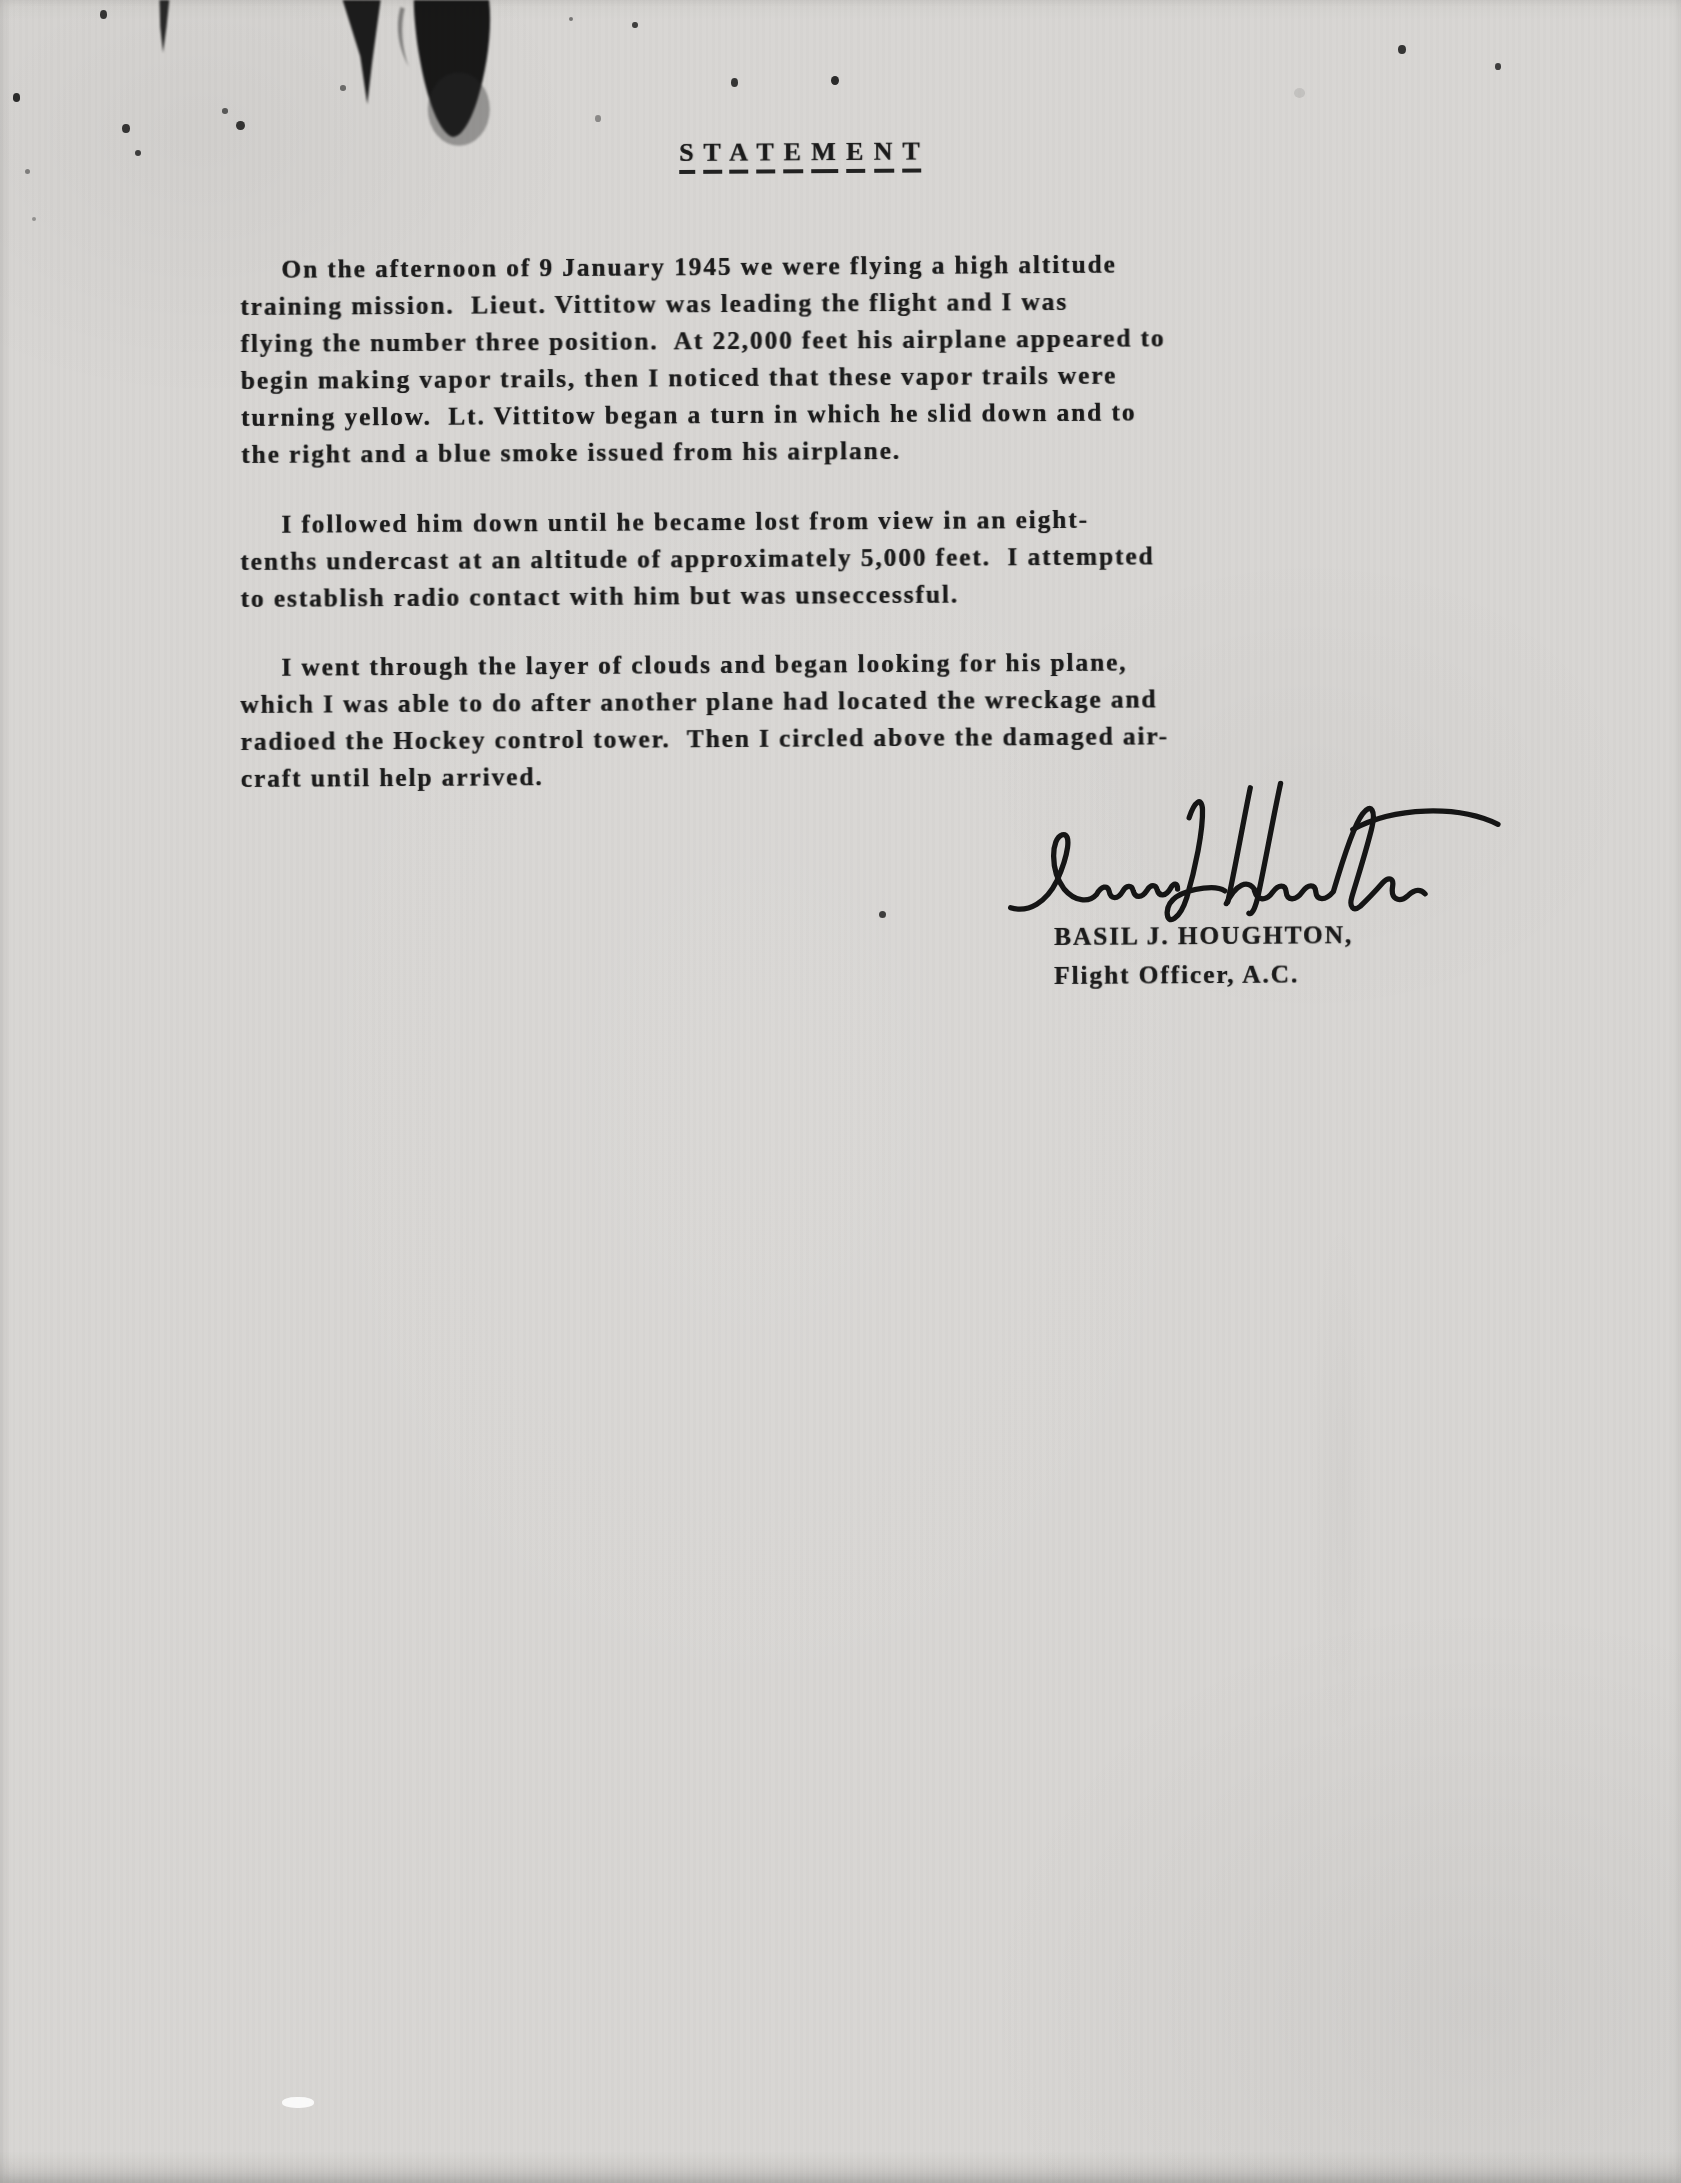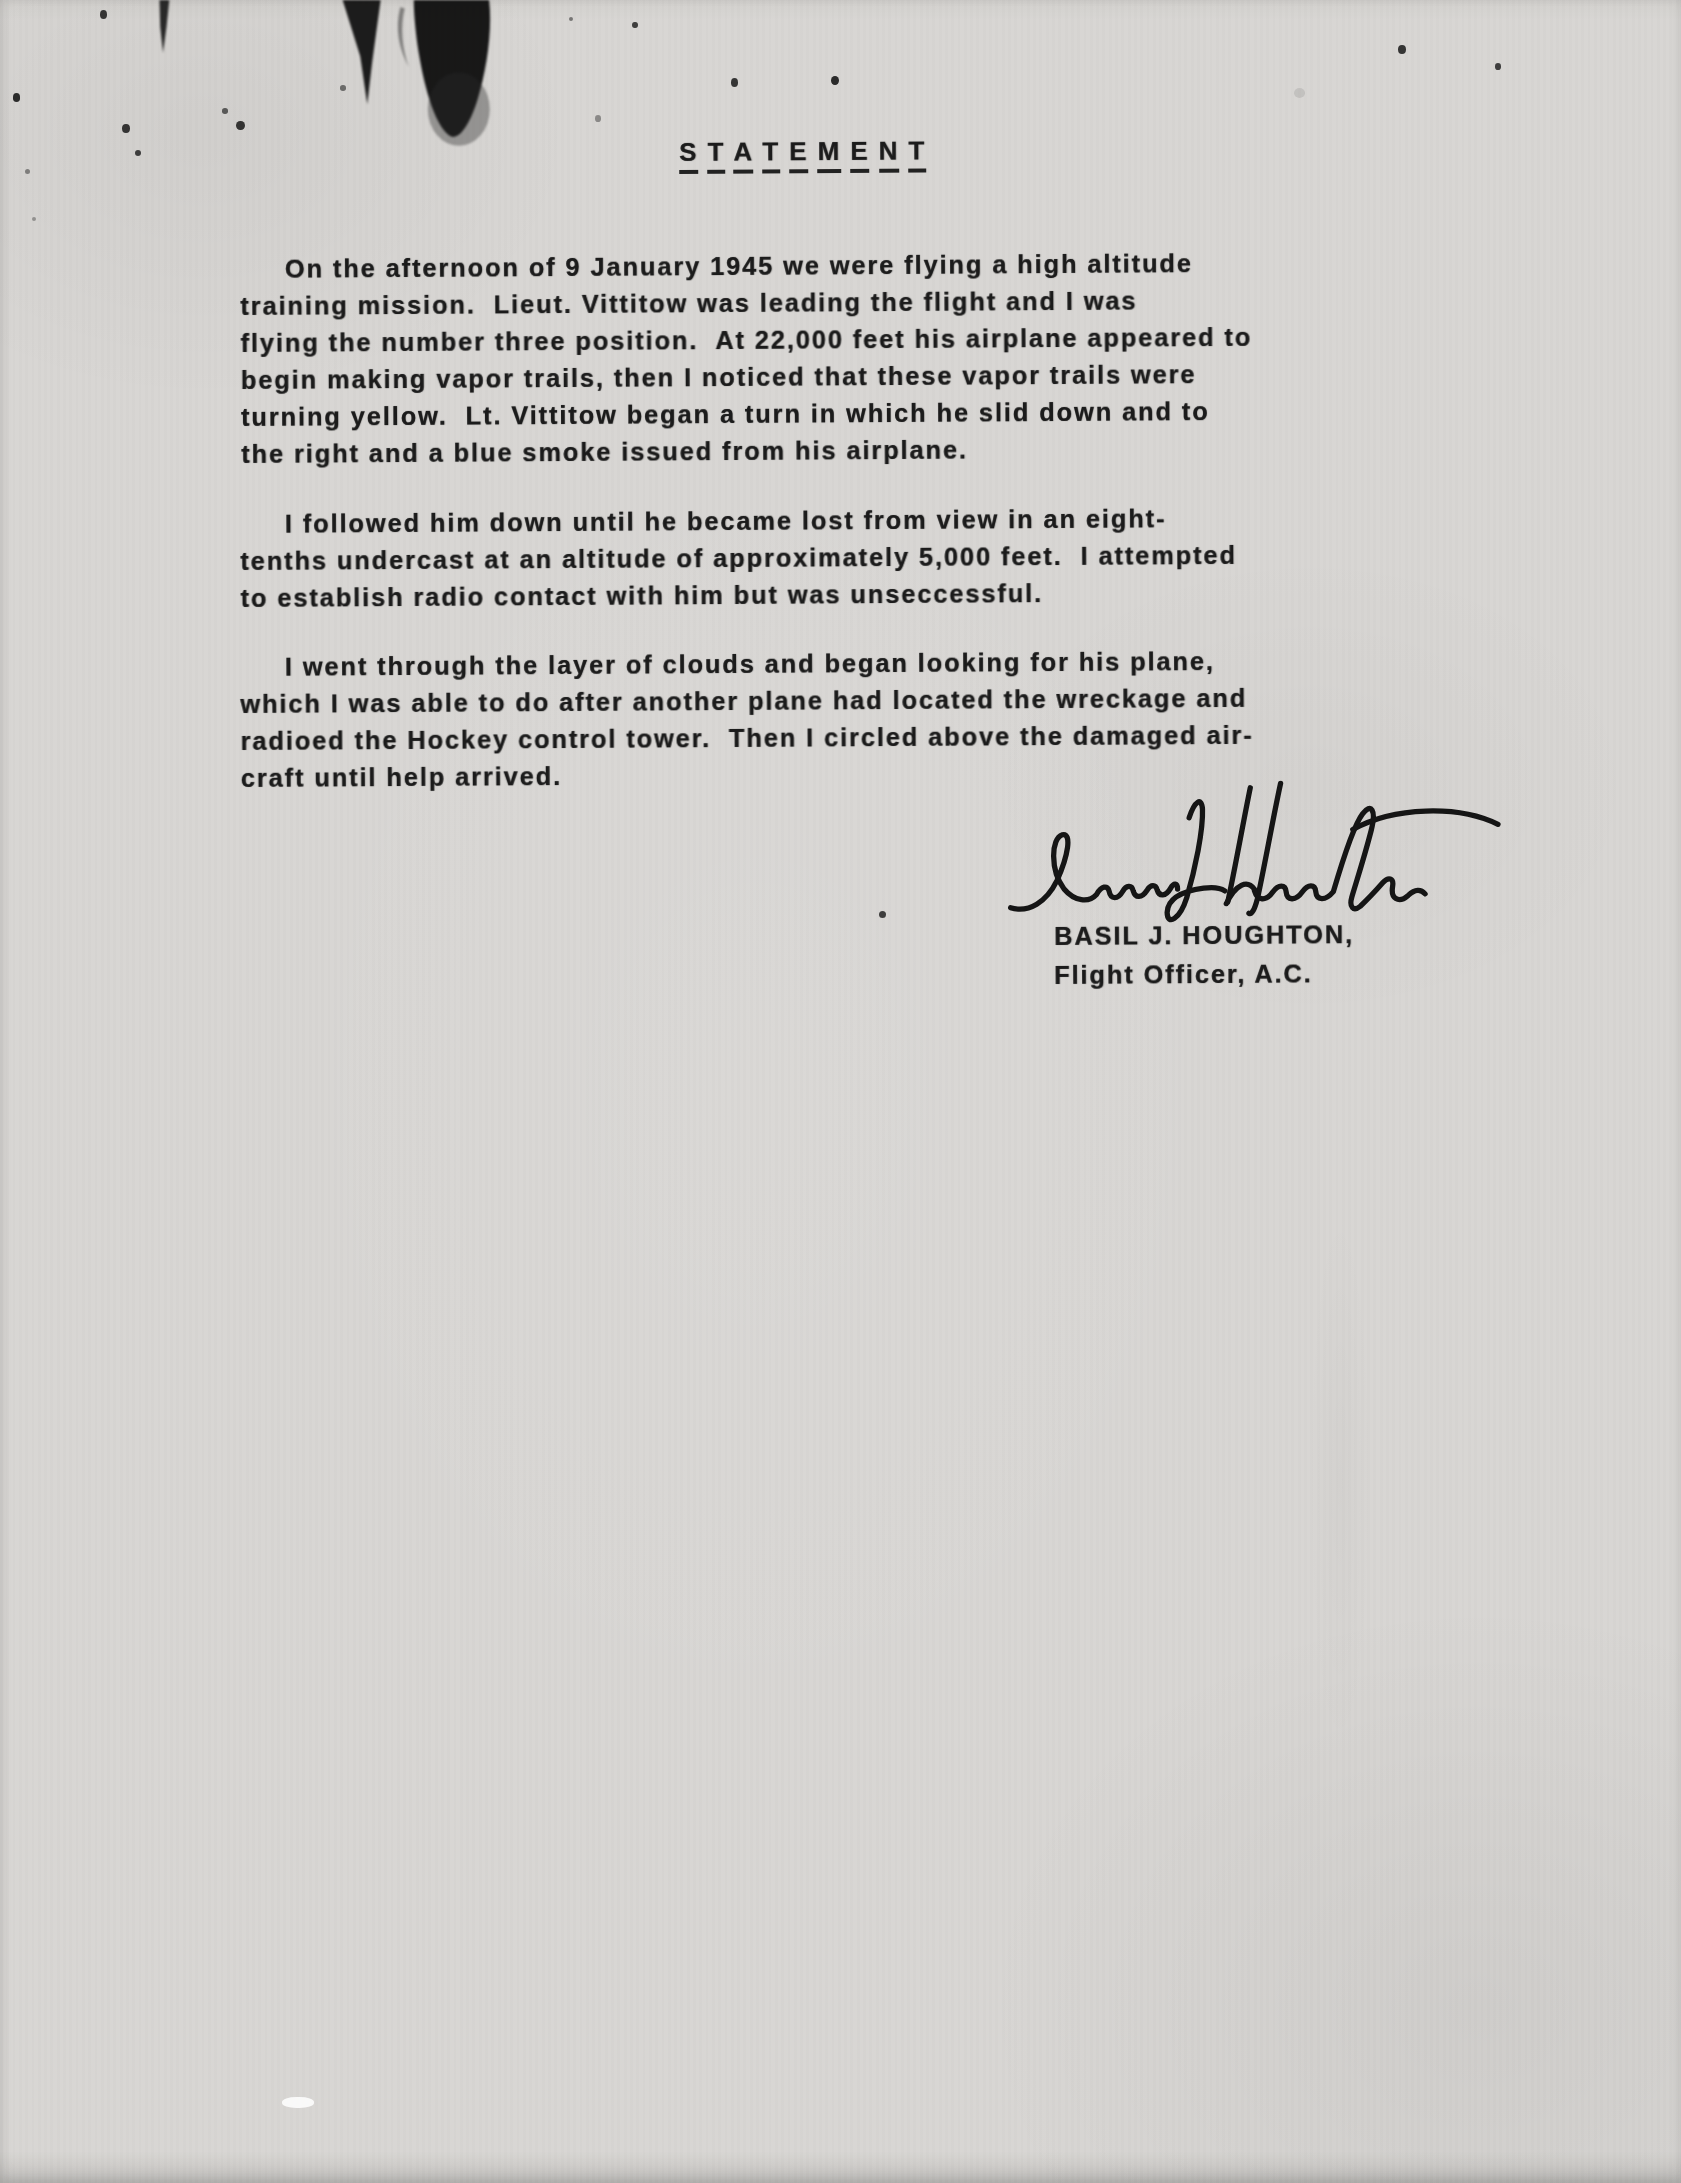--- a/index.html
+++ b/index.html
@@ -15,21 +15,21 @@
     background-image:
       radial-gradient(ellipse 635px 459px at 12% 6%, rgba(0,0,0,0.035), transparent 60%),
       radial-gradient(ellipse 776px 635px at 88% 92%, rgba(0,0,0,0.045), transparent 65%),
       radial-gradient(ellipse 494px 353px at 78% 36%, rgba(0,0,0,0.02), transparent 70%),
       radial-gradient(ellipse 42px 367px at 1340px 1481px, rgba(0,0,0,0.025), transparent 75%),
       radial-gradient(ellipse 776px 1058px at 45% 50%, rgba(255,255,255,0.05), transparent 70%),
       repeating-linear-gradient(90deg, rgba(0,0,0,0.012) 0 2.8px, rgba(255,255,255,0.012) 2.8px 6.3px),
       linear-gradient(to top, rgba(0,0,0,0.10), transparent 32px),
       linear-gradient(to bottom, rgba(0,0,0,0.03), transparent 21px);
     box-shadow: inset 0 -5.6px 12.7px rgba(0,0,0,0.10), inset 2.8px 0 10px rgba(0,0,0,0.04);
-    font-family:Liberation Sans, sans-serif;
+    font-family:Liberation Serif, serif;
     color:var(--ink);
   }
   .tw{
     font-weight:700;
     font-size:25.4px;
     line-height:37px;
     letter-spacing:1.9px;
     white-space:pre;
     text-shadow:0.4px 0.4px 0.9px rgba(22,22,22,0.55), -0.2px -0.2px 0.6px rgba(22,22,22,0.30);
     filter:blur(0.2px);

